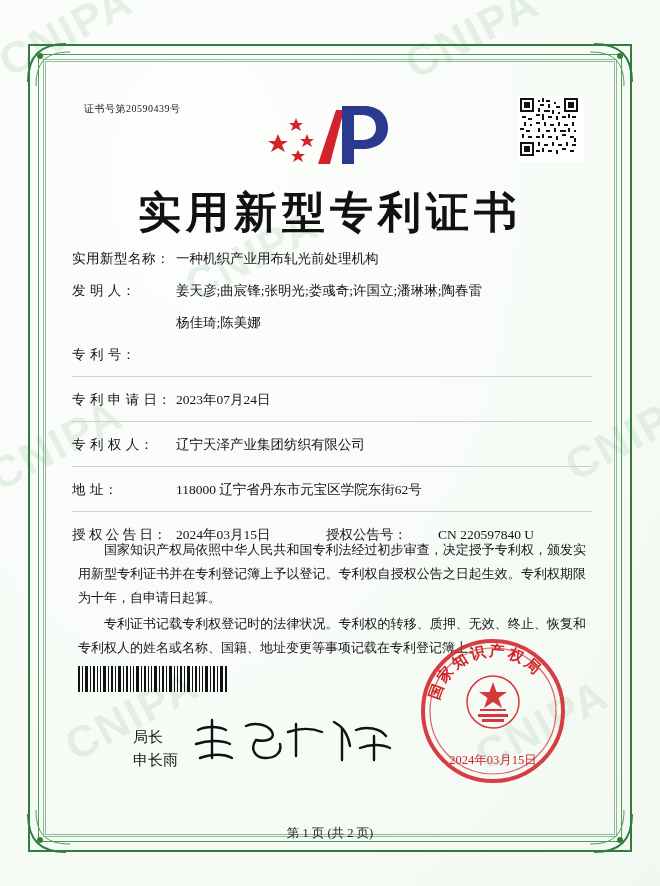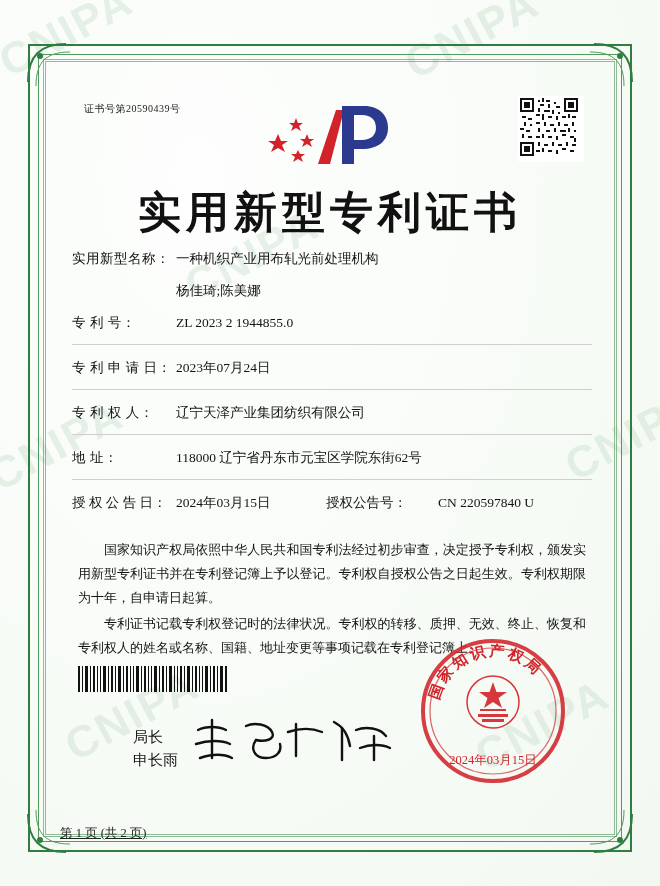--- a/index.html
+++ b/index.html
@@ -143,21 +143,21 @@
     position:absolute;left:28px;top:650px;
     font-size:15px;line-height:23px;color:#141414;margin-left:45px;
   }
   .signature{
     position:absolute;left:124px;top:636px;
     width:220px;height:60px;
   }
 
   .pagenum{
     position:absolute;left:0;right:0;bottom:-18px;
-    font-size:12.5px;color:#222;text-decoration:underline;
+    text-align:center;font-size:12.5px;color:#222;
   }
 </style>
 </head>
 <body>
 
 <div class="page">
 
   <div class="wm wm1">CNIPA</div>
   <div class="wm wm2">CNIPA</div>
   <div class="wm wm3">CNIPA</div>
@@ -303,29 +303,32 @@
 
     <div class="title">实用新型专利证书</div>
 
     <div class="fields">
 
       <div class="row">
         <div class="lbl">实用新型名称：</div>
         <div class="val">一种机织产业用布轧光前处理机构</div>
       </div>
 
+      <div class="row">
+        <div class="lbl">发 明 人：</div>
+        <div class="val">姜天彦;曲宸锋;张明光;娄彧奇;许国立;潘琳琳;陶春雷</div>
+      </div>
 
       <div class="row">
         <div class="lbl"></div>
         <div class="val">杨佳琦;陈美娜</div>
       </div>
 
       <div class="row">
         <div class="lbl">专 利 号：</div>
-        <div class="val">ZL 2023 2 1944855.0</div>
       </div>
 
       <div class="sep"></div>
 
       <div class="row">
         <div class="lbl">专 利 申 请 日：</div>
         <div class="val">2023年07月24日</div>
       </div>
 
       <div class="sep"></div>

